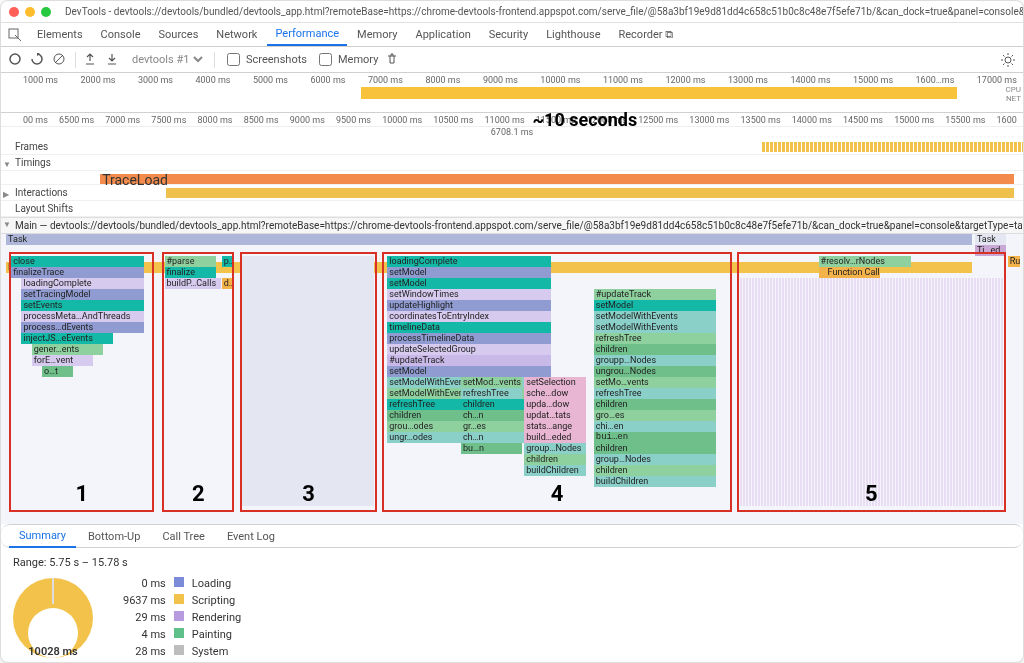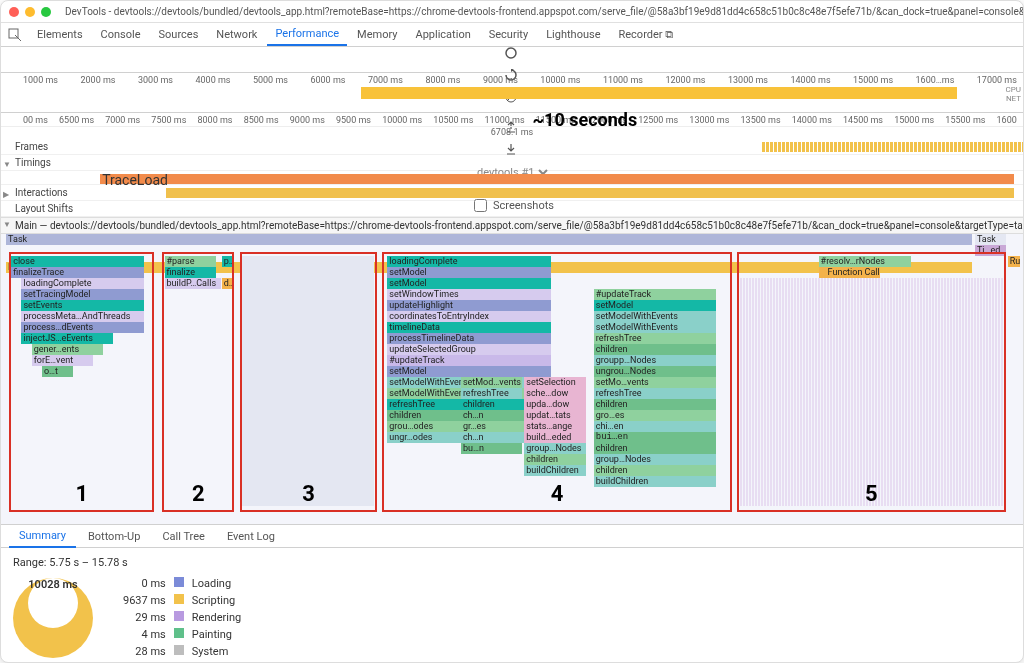--- a/index.html
+++ b/index.html
@@ -12,21 +12,21 @@
   .traffic span { width:10px; height:10px; border-radius:50%; }
   .tl-red { background:#ff5f57; } .tl-yellow { background:#febc2e; } .tl-green { background:#28c840; }
 
   
   .tabs { height:24px; display:flex; align-items:center; border-bottom:1px solid #d0d0d0; font-size:11px; color:#555; padding-left:6px; gap:2px; }
   .tab { padding:4px 8px; cursor:pointer; }
   .tab.active { color:#1a73e8; border-bottom:2px solid #1a73e8; }
   .dock-icon { width:16px; height:16px; display:inline-flex; align-items:center; justify-content:center; margin-right:4px; }
 
   
-  .toolbar { height:26px; display:flex; align-items:center; gap:8px; padding:0 8px; border-bottom:1px solid #d0d0d0; font-size:11px; color:#333;flex-direction:column; }
+  .toolbar { height:26px; display:flex; align-items:center; gap:8px; padding:0 8px; border-bottom:1px solid #d0d0d0; font-size:11px; color:#333; }
   .toolbar .icon { width:14px; height:14px; display:inline-block; }
   .toolbar .sep { width:1px; height:16px; background:#ddd; }
   .toolbar select { font-size:11px; border:none; background:transparent; color:#888; }
   .toolbar label { display:flex; align-items:center; gap:3px; color:#555; }
   .gear { margin-left:auto; }
 
   
   .overview { height:40px; position:relative; border-bottom:1px solid #d0d0d0; font-size:9px; color:#666; }
   .ov-ticks { display:flex; justify-content:space-between; padding:2px 6px 0 22px; }
   .ov-band { position:absolute; left:22px; right:6px; top:14px; height:12px; background:linear-gradient(90deg,#fff 0 34%, #f8c23a 34% 94%, #fff 94%); }
@@ -65,31 +65,31 @@
   .c-teal  { background:#8ad0c9; }
   .c-pink  { background:#e8b5d2; }
   .c-orange{ background:#f4b24b; }
   .c-lgrey { background:#e4e7f2; }
   .c-violet{ background:#c9b9e9; }
 
   .section-box { position:absolute; border:2px solid #d93025; pointer-events:none; }
   .section-num { position:absolute; bottom:4px; left:50%; transform:translateX(-50%); font-size:22px; font-weight:700; color:#000; }
 
   
-  .btabs { height:24px; display:flex; align-items:center; gap:2px; border-top:1px solid #d0d0d0; border-bottom:1px solid #d0d0d0; font-size:11px; color:#555; padding-left:8px; }
+  .btabs { height:24px; display:flex; align-items:center; gap:2px; border-top:1px solid #d0d0d0; border-bottom:1px solid #d0d0d0; font-size:11px; color:#555; padding-left:8px;border-radius:9px; }
   .btab { padding:4px 10px; cursor:pointer; }
   .btab.active { color:#1a73e8; border-bottom:2px solid #1a73e8; }
 
   
   .summary { padding:8px 12px; font-size:11px; color:#333; }
   .range { font-size:11px; color:#333; margin-bottom:8px; }
   .sum-body { display:flex; gap:30px; align-items:center; }
   .donut { width:80px; height:80px; border-radius:50%;
     background: conic-gradient(#ddd 0 2deg, #f2c24b 2deg 358deg, #ddd 358deg 360deg);
-    display:flex; align-items:flex-start; justify-content:center; position:relative; }
+    display:flex; align-items:flex-end; justify-content:center; position:relative; }
   .donut::after { content:""; position:absolute; width:50px; height:50px; background:#fff; border-radius:50%; }
   .donut span { position:relative; z-index:1; font-size:11px; font-weight:600; }
   .legend { display:grid; grid-template-columns:auto auto auto; gap:4px 8px; font-size:11px; }
   .sw { width:10px; height:10px; display:inline-block; vertical-align:middle; }
   .sw-blue{background:#7b8bd8;} .sw-orange{background:#f2c24b;} .sw-purple{background:#b89ae0;} .sw-green{background:#5fc08a;} .sw-grey{background:#bdbdbd;}
   .legend .val { text-align:right; color:#333; }
 </style>
 </head>
 <body>
 

